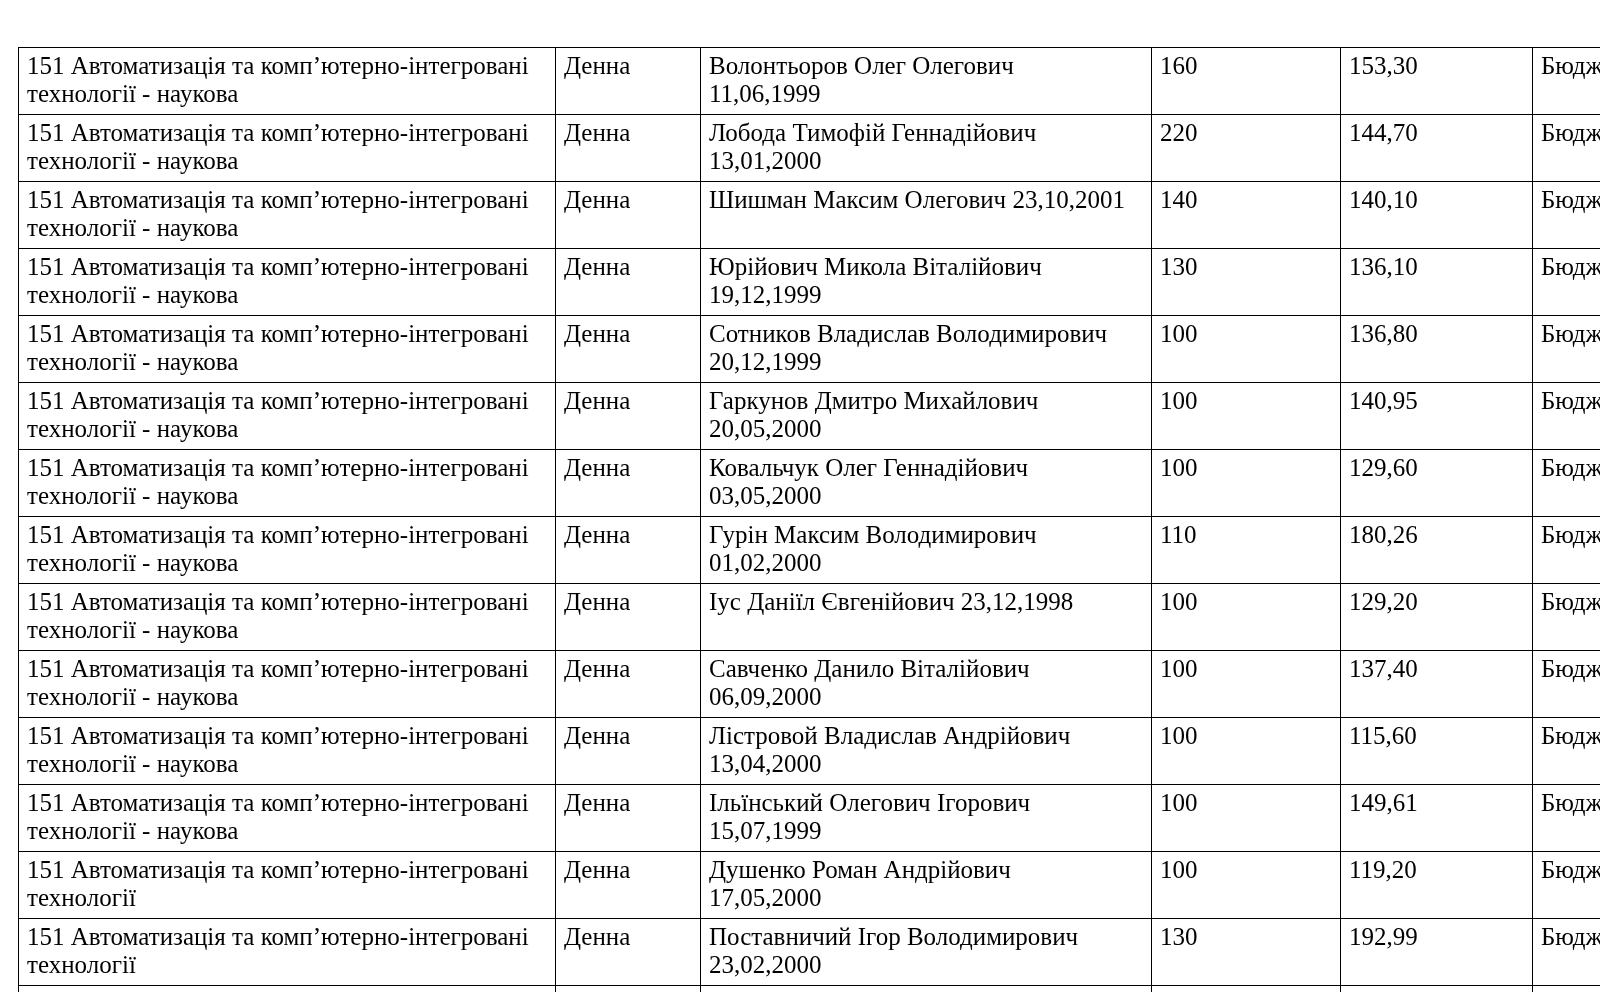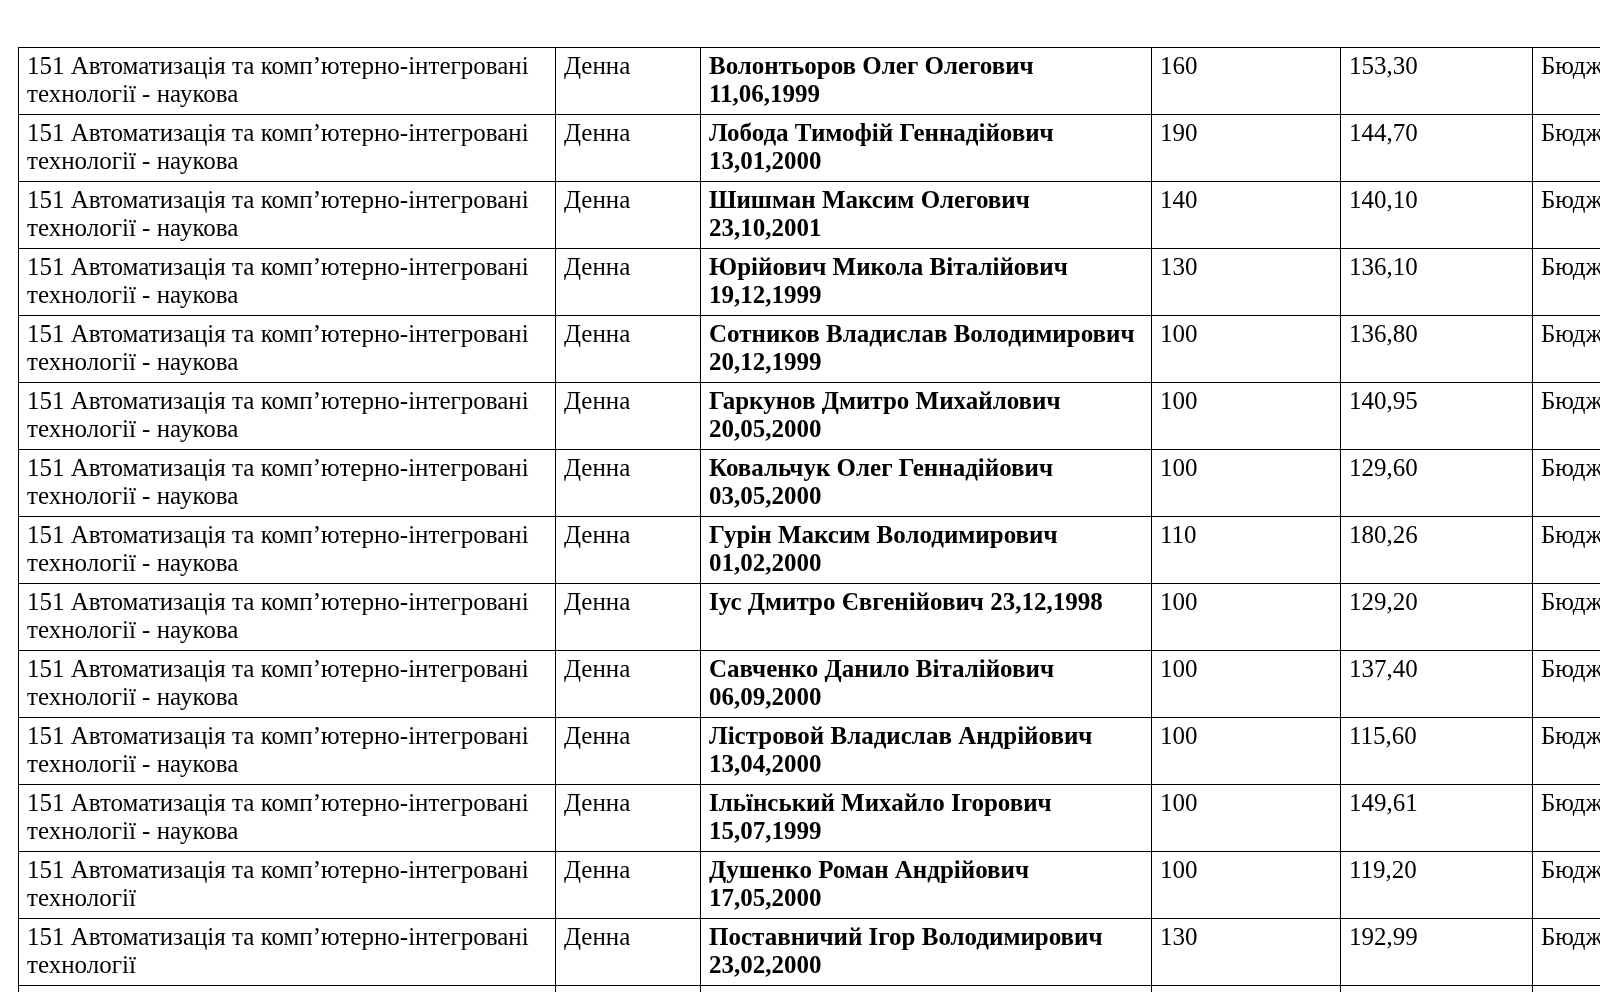--- a/index.html
+++ b/index.html
@@ -54,21 +54,20 @@
     width: 175px;
     vertical-align: middle;
     margin-left: 6px;
   }
   td.c-fund {
     width: 135px;
     vertical-align: top;
   }
   .nm-line {
     display: block;
-    font-weight: bold;
   }
 </style>
 </head>
 <body>
 
 <div class="page">
   <table class="doc-table">
     <tbody>
 
       <tr>
@@ -83,21 +82,21 @@
         <td class="c-fund">Бюджет</td>
       </tr>
 
       <tr>
         <td class="c-program">151 Автоматизація та комп’ютерно-інтегровані технології - наукова</td>
         <td class="c-form">Денна</td>
         <td class="c-name">
           <span class="nm-line">Лобода Тимофій Геннадійович</span>
           <span class="nm-line">13,01,2000</span>
         </td>
-        <td class="c-score1">190</td>
+        <td class="c-score1">220</td>
         <td class="c-score2">144,70</td>
         <td class="c-fund">Бюджет</td>
       </tr>
 
       <tr>
         <td class="c-program">151 Автоматизація та комп’ютерно-інтегровані технології - наукова</td>
         <td class="c-form">Денна</td>
         <td class="c-name">
           <span class="nm-line">Шишман Максим Олегович 23,10,2001</span>
           <span class="nm-line"></span>
@@ -164,21 +163,21 @@
         </td>
         <td class="c-score1">110</td>
         <td class="c-score2">180,26</td>
         <td class="c-fund">Бюджет</td>
       </tr>
 
       <tr>
         <td class="c-program">151 Автоматизація та комп’ютерно-інтегровані технології - наукова</td>
         <td class="c-form">Денна</td>
         <td class="c-name">
-          <span class="nm-line">Іус Дмитро Євгенійович 23,12,1998</span>
+          <span class="nm-line">Іус Даніїл Євгенійович 23,12,1998</span>
           <span class="nm-line"></span>
         </td>
         <td class="c-score1">100</td>
         <td class="c-score2">129,20</td>
         <td class="c-fund">Бюджет</td>
       </tr>
 
       <tr>
         <td class="c-program">151 Автоматизація та комп’ютерно-інтегровані технології - наукова</td>
         <td class="c-form">Денна</td>
@@ -200,21 +199,21 @@
         </td>
         <td class="c-score1">100</td>
         <td class="c-score2">115,60</td>
         <td class="c-fund">Бюджет</td>
       </tr>
 
       <tr>
         <td class="c-program">151 Автоматизація та комп’ютерно-інтегровані технології - наукова</td>
         <td class="c-form">Денна</td>
         <td class="c-name">
-          <span class="nm-line">Ільїнський Михайло Ігорович</span>
+          <span class="nm-line">Ільїнський Олегович Ігорович</span>
           <span class="nm-line">15,07,1999</span>
         </td>
         <td class="c-score1">100</td>
         <td class="c-score2">149,61</td>
         <td class="c-fund">Бюджет</td>
       </tr>
 
       <tr>
         <td class="c-program">151 Автоматизація та комп’ютерно-інтегровані технології</td>
         <td class="c-form">Денна</td>

